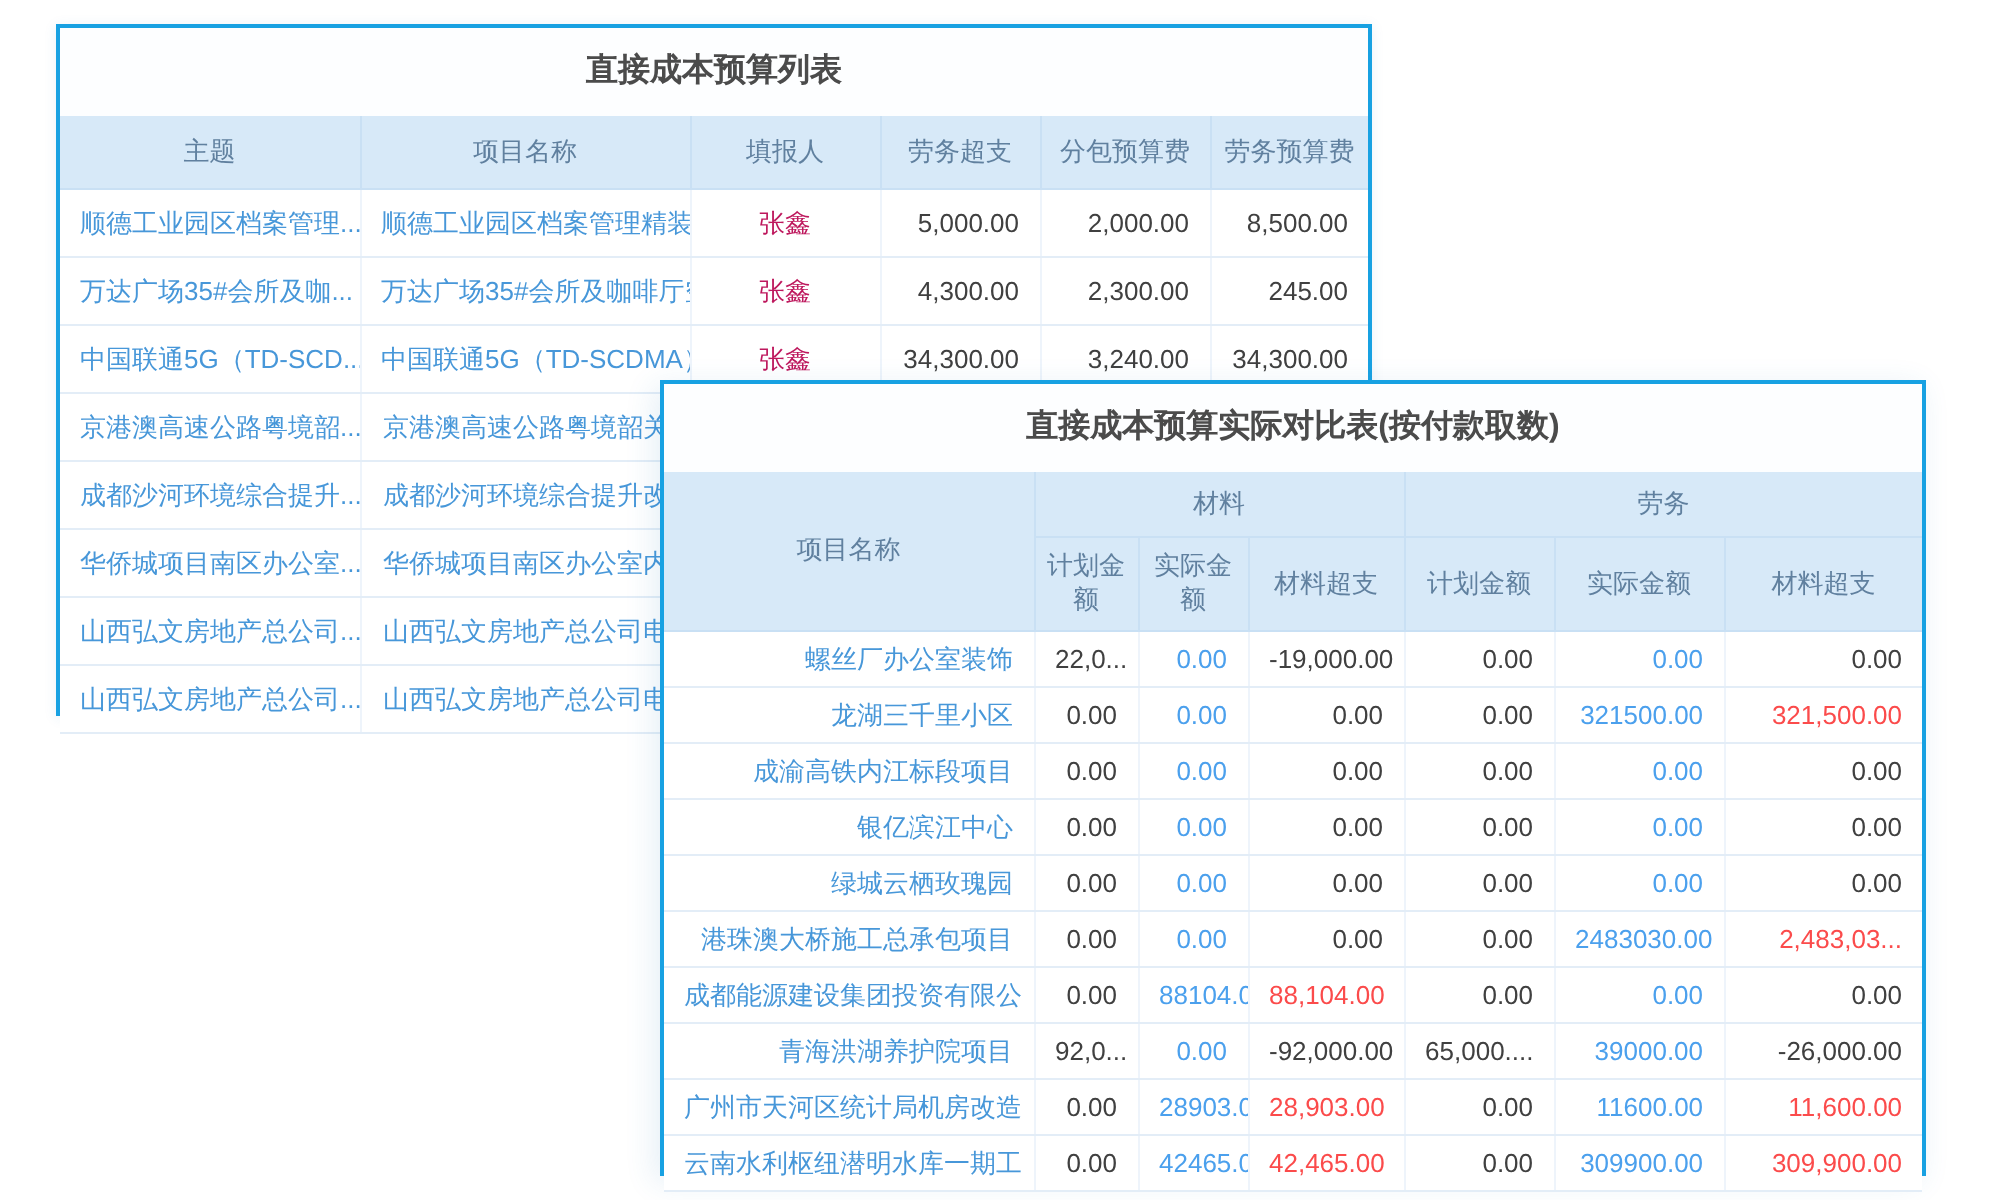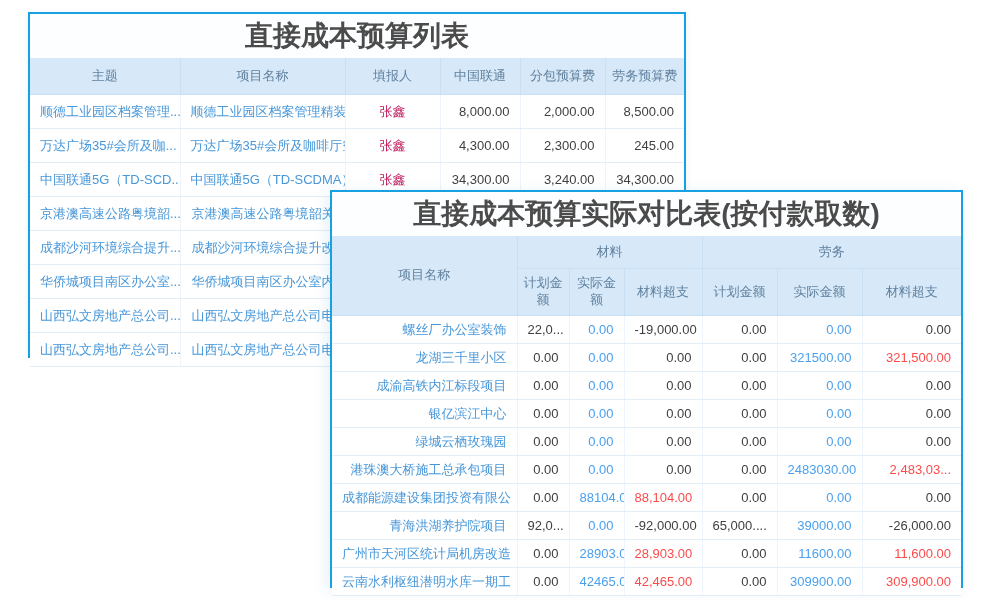--- a/index.html
+++ b/index.html
@@ -4,21 +4,21 @@
 <style>
   html,body{margin:0;padding:0;background:#fff;}
   #stage{position:relative;width:1000px;height:600px;background:#fff;overflow:hidden;
          font-family:"Liberation Sans",sans-serif;}
   .card{position:absolute;background:#fff;border:2px solid #18a1e2;box-sizing:border-box;}
   #back-card{left:28px;top:12px;width:658px;height:346px;z-index:1;
              box-shadow:0 1px 6px rgba(40,120,180,.10);}
   #front-card{left:330px;top:190px;width:633px;height:398px;z-index:2;
               box-shadow:-3px 3px 14px rgba(40,120,180,.12);}
   .card-title{height:44px;line-height:44px;text-align:center;font-weight:bold;
-              font-size:28px;color:#4b4b4b;background:#fdfeff;white-space:nowrap;overflow:hidden;}
+              font-size:16px;color:#4b4b4b;background:#fdfeff;white-space:nowrap;overflow:hidden;}
   table{border-collapse:collapse;table-layout:fixed;width:100%;}
   th{background:#d7e9f8;color:#60809f;font-weight:normal;font-size:13px;
      border:1px solid #c9e0f4;padding:2px 4px;white-space:normal;line-height:1.3;}
   td{font-size:13px;height:33px;padding:0 10px;white-space:nowrap;overflow:hidden;
      border-bottom:1px solid #e3edf7;border-right:1px solid #eef4fb;background:#fff;}
   tr>td:last-child, tr>th:last-child{border-right:none;}
   tr>th:first-child, tr>td:first-child{border-left:none;margin-top:40px;}
   thead tr:first-child th{border-top:none;}
   #front-card td{height:27px;font-size:13px;}
   #back-card th{height:32px;}
@@ -44,31 +44,31 @@
           <col style="width:95px">
         <col style="width:80px">
           <col style="width:85px">
           <col style="width:79px">
       </colgroup>
       <thead>
         <tr>
           <th>主题</th>
           <th>项目名称</th>
           <th>填报人</th>
-          <th>中国联通</th>
+          <th>劳务超支</th>
           <th>分包预算费</th>
           <th>劳务预算费</th>
         </tr>
       </thead>
       <tbody id="back-tbody">
           <tr>
             <td class="link">顺德工业园区档案管理...</td>
             <td class="link">顺德工业园区档案管理精装饰...</td>
             <td class="link-c">张鑫</td>
-            <td class="num">8,000.00</td>
+            <td class="num">5,000.00</td>
             <td class="num">2,000.00</td>
             <td class="num">8,500.00</td>
           </tr>
           <tr>
             <td class="link">万达广场35#会所及咖...</td>
             <td class="link">万达广场35#会所及咖啡厅空...</td>
             <td class="link-c">张鑫</td>
             <td class="num">4,300.00</td>
             <td class="num">2,300.00</td>
             <td class="num">245.00</td>

